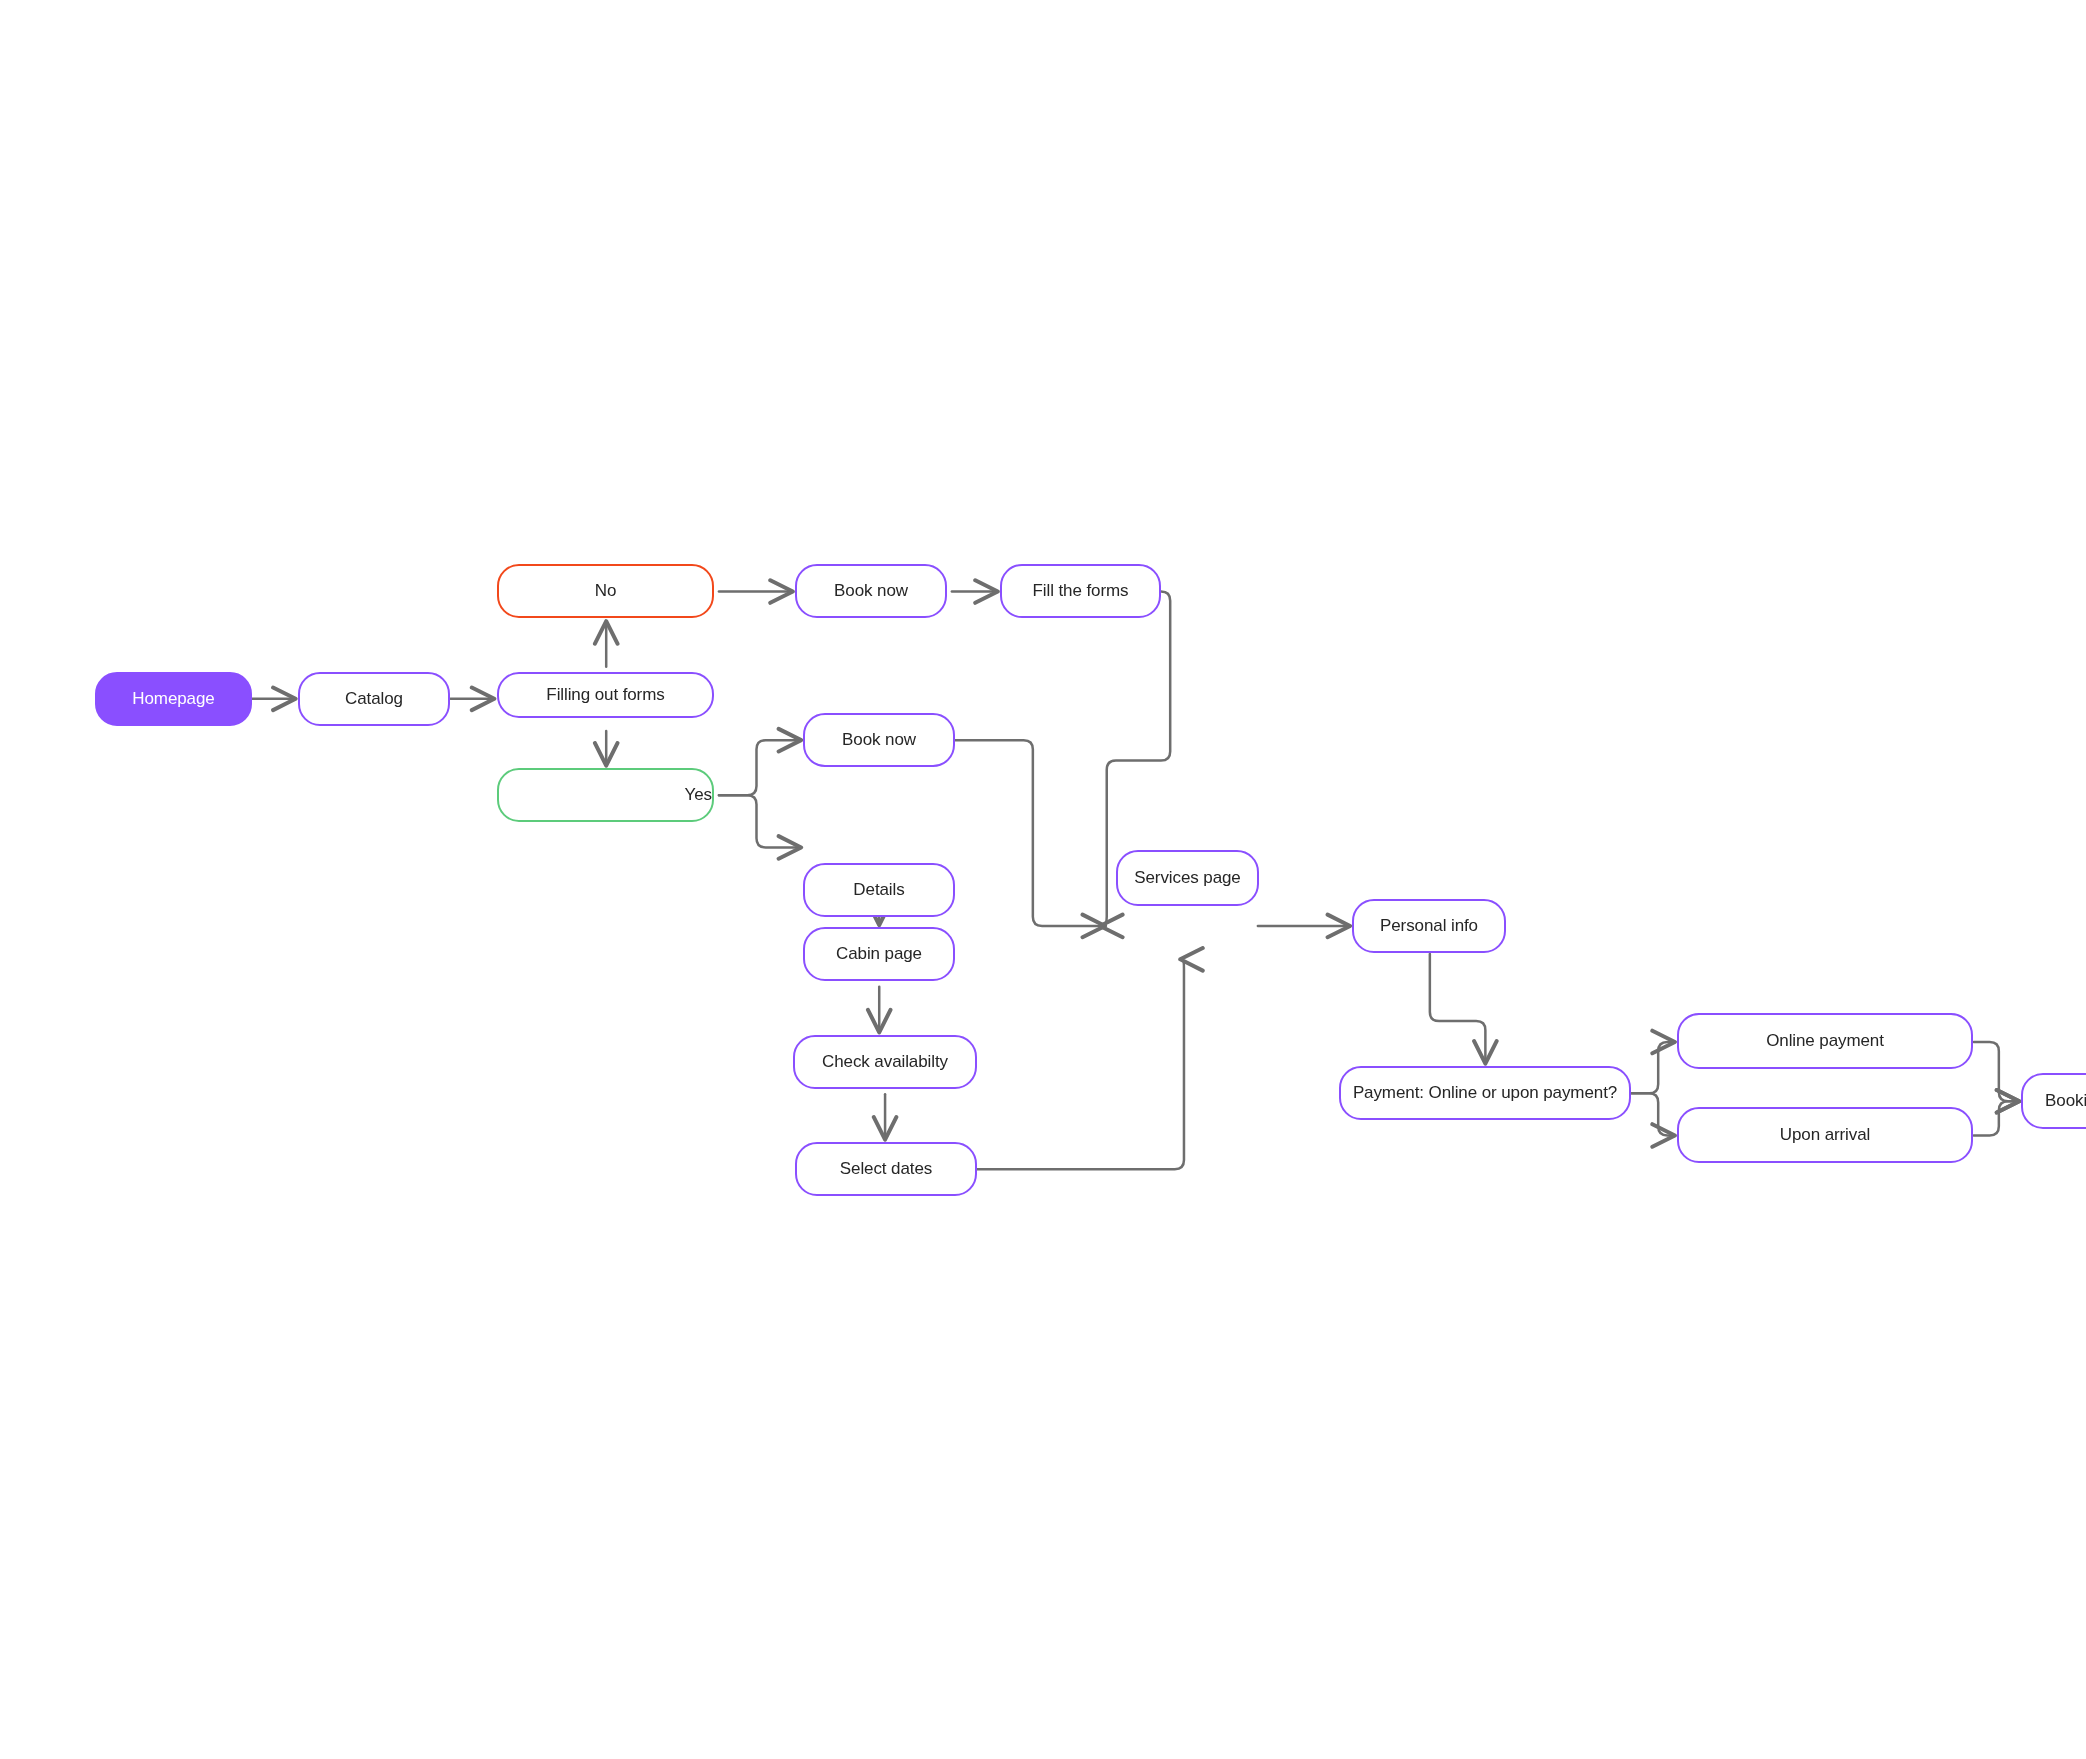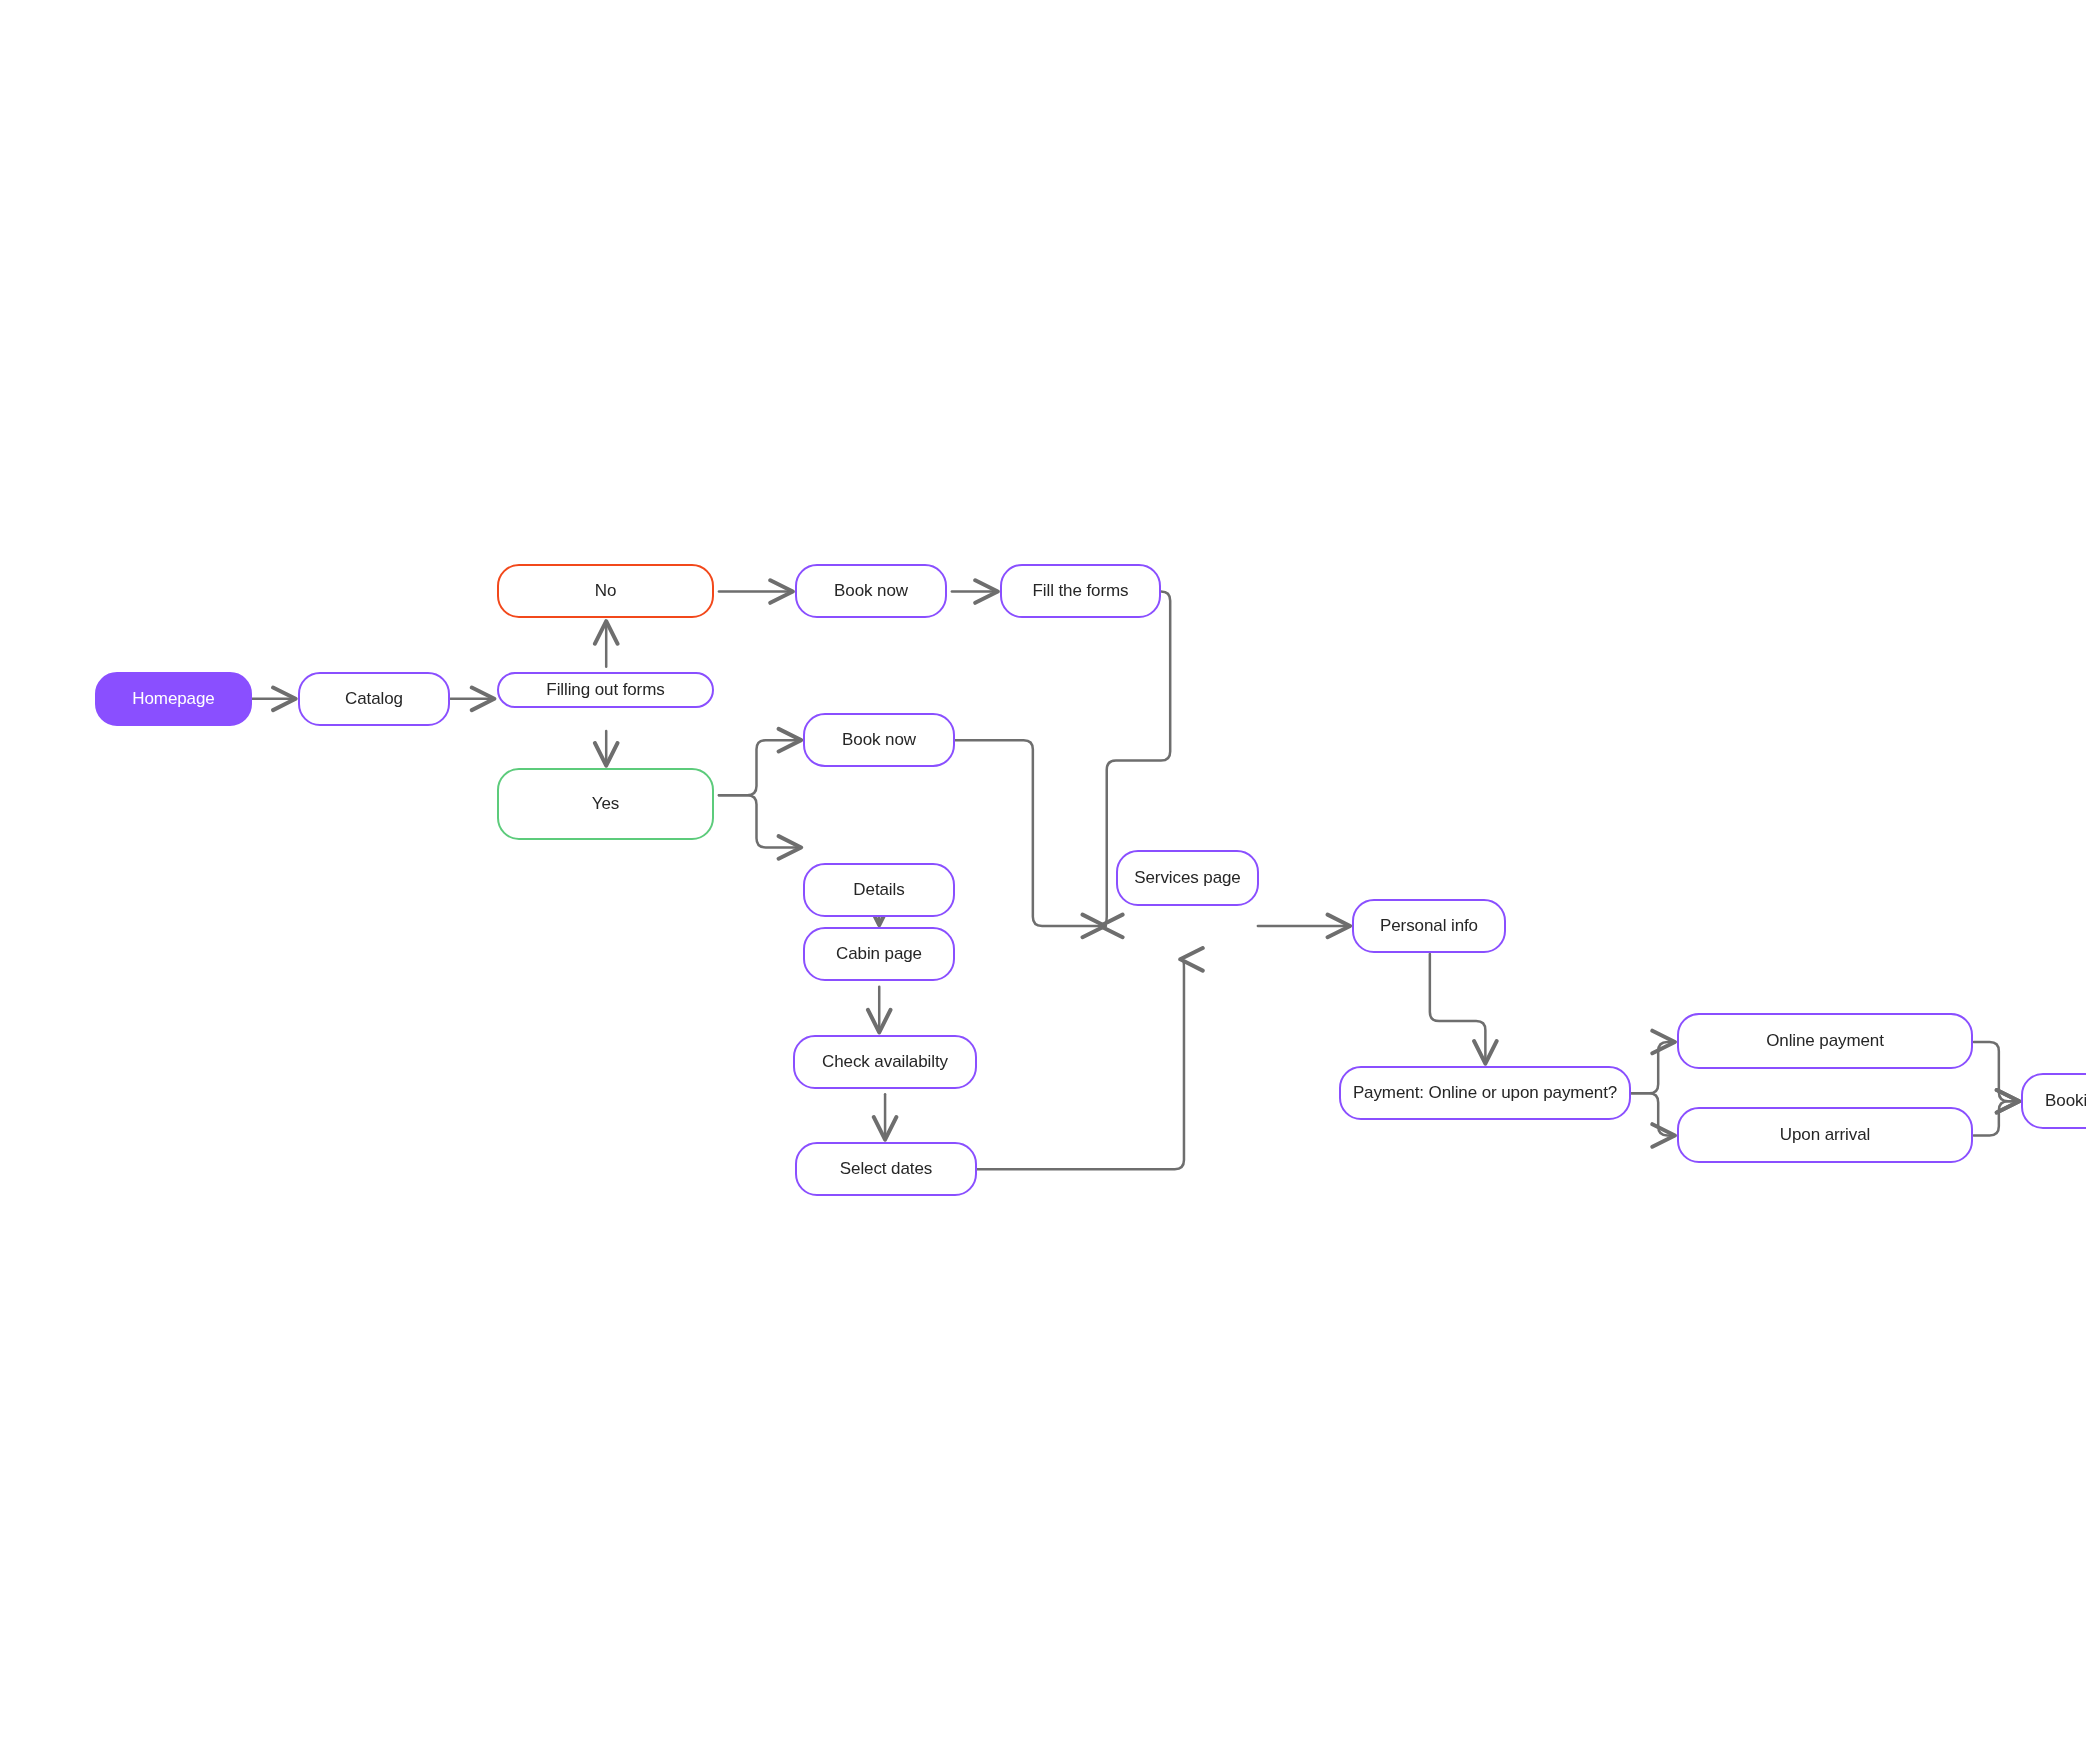--- a/index.html
+++ b/index.html
@@ -113,29 +113,29 @@
   </svg>
 
   <div class="node accent-fill" style="left:95px;  top:672px; width:157px; height:54px;">
     <span>Homepage</span>
   </div>
 
   <div class="node" style="left:298px;  top:672px; width:152px; height:54px;">
     <span>Catalog</span>
   </div>
 
-  <div class="node" style="left:497px; top:672px; width:217px; height:36px;">
+  <div class="node" style="left:497px; top:672px; width:217px; height:46px;">
     <span>Filling out forms</span>
   </div>
 
   <div class="node decline" style="left:497px; top:564px; width:217px; height:54px;">
     <span>No</span>
   </div>
 
-  <div class="node accept" style="left:497px; top:768px; width:217px; height:72px;">
+  <div class="node accept" style="left:497px; top:768px; width:217px; height:54px;justify-content:flex-end;">
     <span>Yes</span>
   </div>
 
   <div class="node" style="left:795px; top:564px; width:152px; height:54px;">
     <span>Book now</span>
   </div>
 
   <div class="node" style="left:1000px; top:564px; width:161px; height:54px;">
     <span>Fill the forms</span>
   </div>

